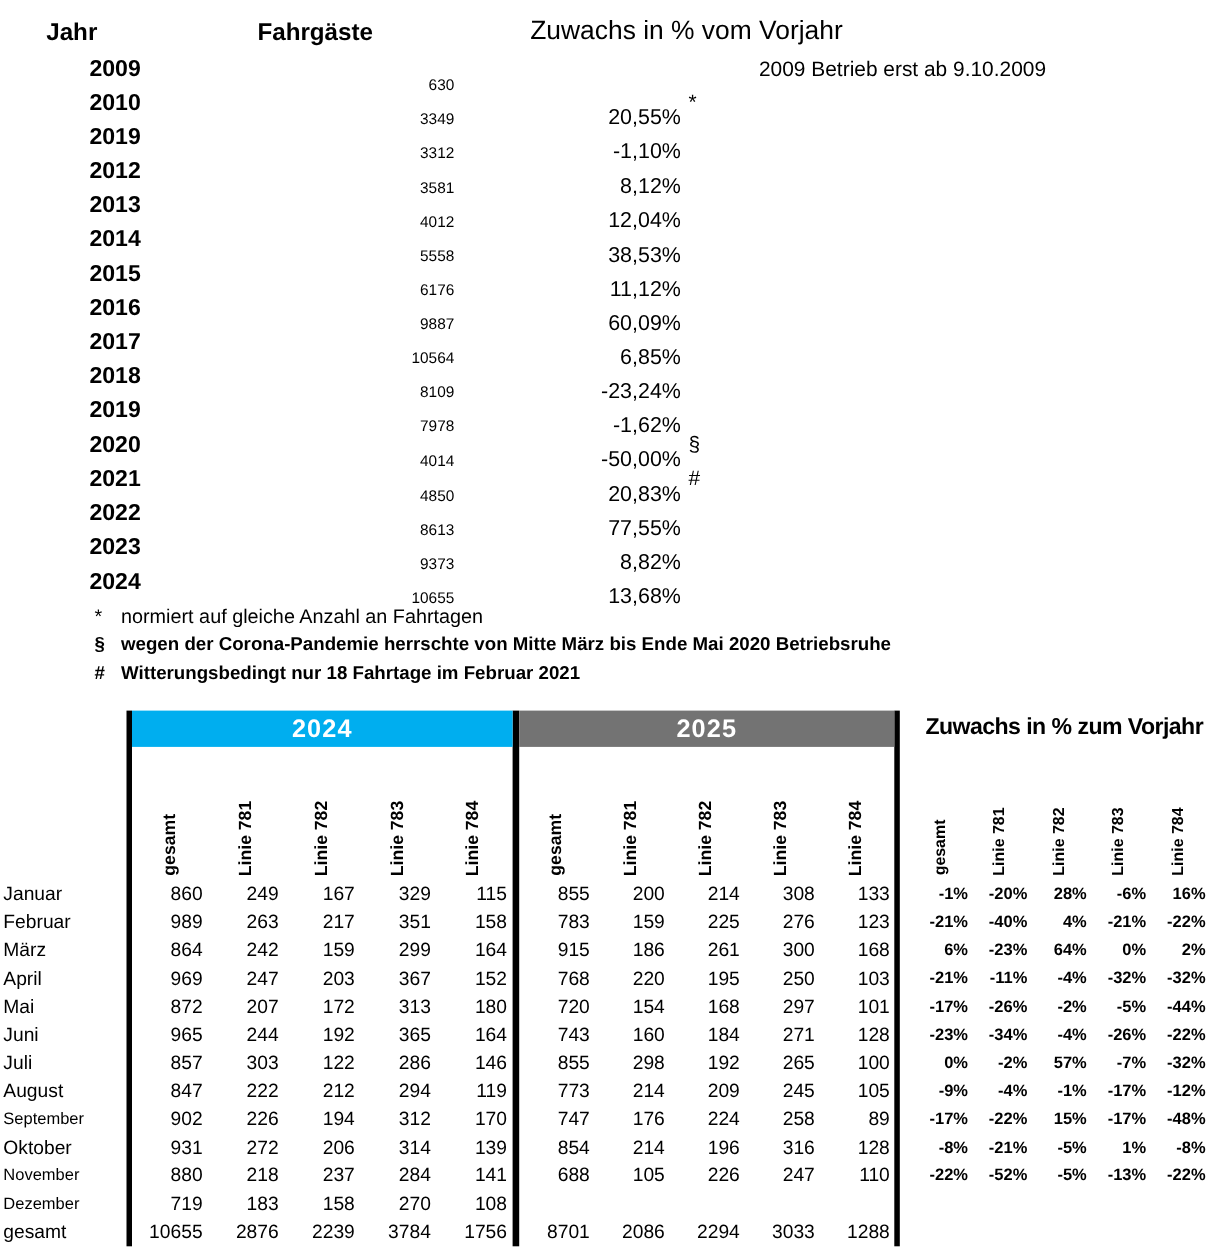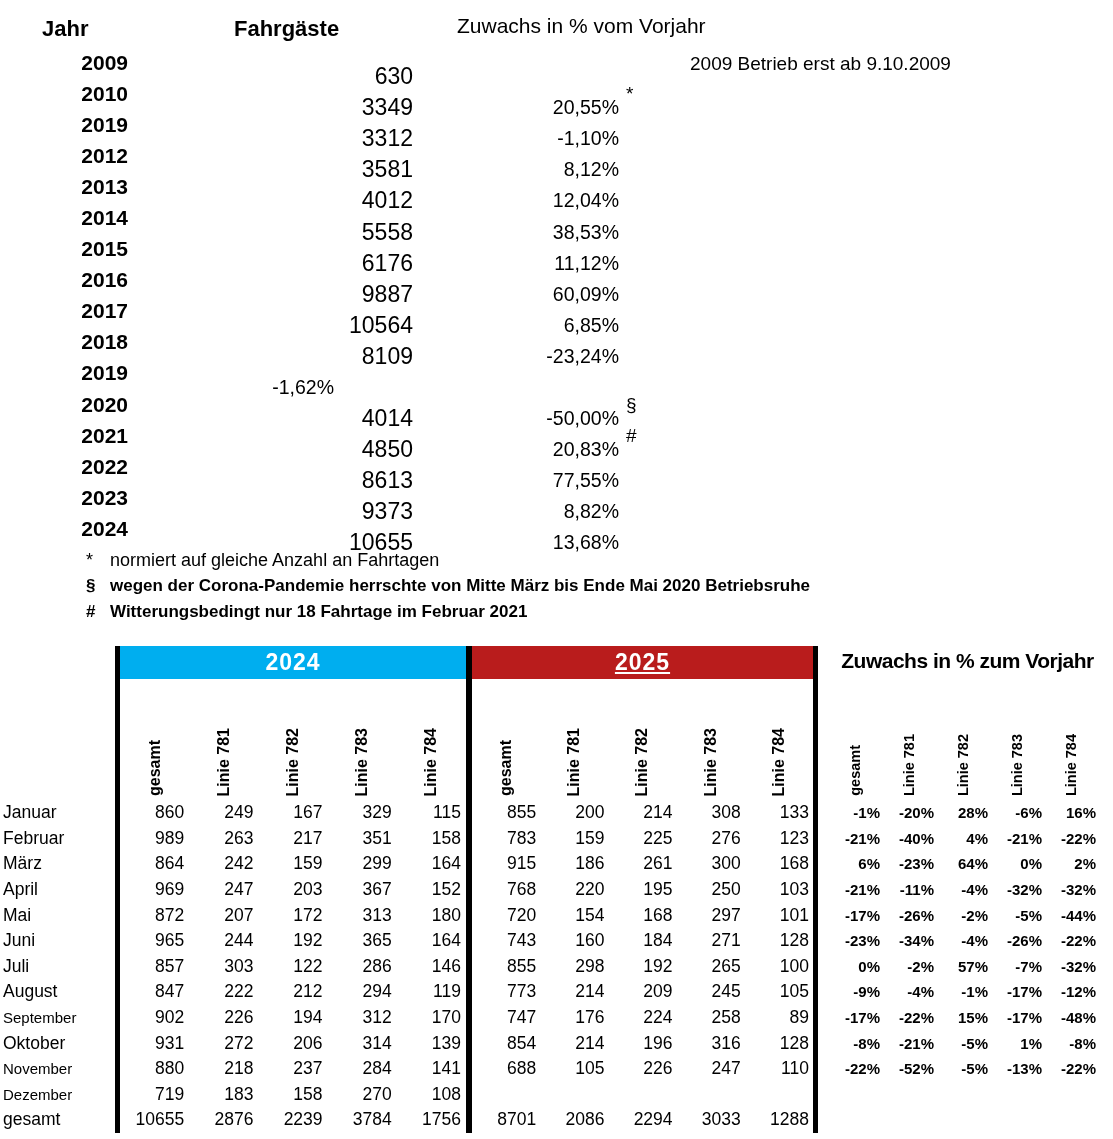--- a/index.html
+++ b/index.html
@@ -6,27 +6,27 @@
   .page {
     position:relative; width:1113px; height:1139px;
     font-family:"Liberation Sans", sans-serif; color:#000;
     background:#fff; overflow:hidden;
   }
   .abs { position:absolute; }
 
   
   .h-jahr  { left:42px;  top:16px; font-size:22px; font-weight:bold; }
   .h-fahr  { left:234px; top:16px; font-size:22px; font-weight:bold; }
-  .h-zuw   { left:457px; top:14px; font-size:21px; }
+  .h-zuw   { left:482px; top:14px; font-size:24px; }
   .note2009{ left:690px; top:53px; font-size:19px; }
 
   #yearly-rows { left:0; top:47px; }
   .yrow { display:flex; height:31.1px; align-items:center;padding-left:13px; }
   .yrow .year { width:115px; text-align:right; font-weight:bold; font-size:21px; }
-  .yrow .pass { width:285px; text-align:right; font-size:23px;margin-top:28px; }
+  .yrow .pass { width:285px; text-align:right; font-size:14px;margin-top:28px; }
   .yrow .grow { width:206px; text-align:right; font-size:19.5px;margin-top:28px; }
   .yrow .sym  { width:40px;  text-align:left; padding-left:7px; font-size:19px; }
 
   #footnotes { left:86px; top:547px; }
   .fn-line { display:flex; height:26px; align-items:center; }
   .fn-line .fsym { width:24px; }
   .fn-reg  { font-size:18px; }
   .fn-bold { font-size:17px; font-weight:bold; }
 
   
@@ -132,20 +132,21 @@
         <span class="sym"></span>
       </div>
       <div class="yrow">
         <span class="year">2018</span>
         <span class="pass">8109</span>
         <span class="grow">-23,24%</span>
         <span class="sym"></span>
       </div>
       <div class="yrow">
         <span class="year">2019</span>
+        <span class="pass">7978</span>
         <span class="grow">-1,62%</span>
         <span class="sym"></span>
       </div>
       <div class="yrow">
         <span class="year">2020</span>
         <span class="pass">4014</span>
         <span class="grow">-50,00%</span>
         <span class="sym">§</span>
       </div>
       <div class="yrow">
@@ -186,21 +187,21 @@
         <span class="fsym">#</span>
         <span>Witterungsbedingt nur 18 Fahrtage im Februar 2021</span>
       </div>
     </div>
 
   <div class="abs border-v bl" style="background: rgb(0, 0, 0);"></div>
   <div class="abs border-v bm" style="background: rgb(0, 0, 0);"></div>
   <div class="abs border-v br" style="background: rgb(0, 0, 0);"></div>
 
   <div class="abs band band24" style="background: rgb(0, 174, 239);">2024</div>
-  <div class="abs band band25" style="background: #b91c1c; text-decoration: underline;">2025</div>
+  <div class="abs band band25" style="background: #737373;">2025</div>
   <div class="abs zuw-title">Zuwachs in % zum Vorjahr</div>
 
   <div id="hdr24" class="abs hdrrow h24">
       <div class="vcell">
         <span class="vtxt">gesamt</span>
       </div>
       <div class="vcell">
         <span class="vtxt">Linie 781</span>
       </div>
       <div class="vcell">

